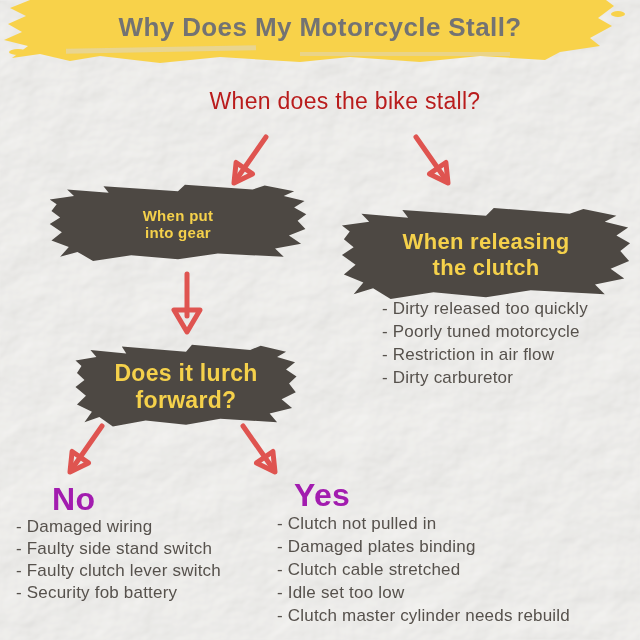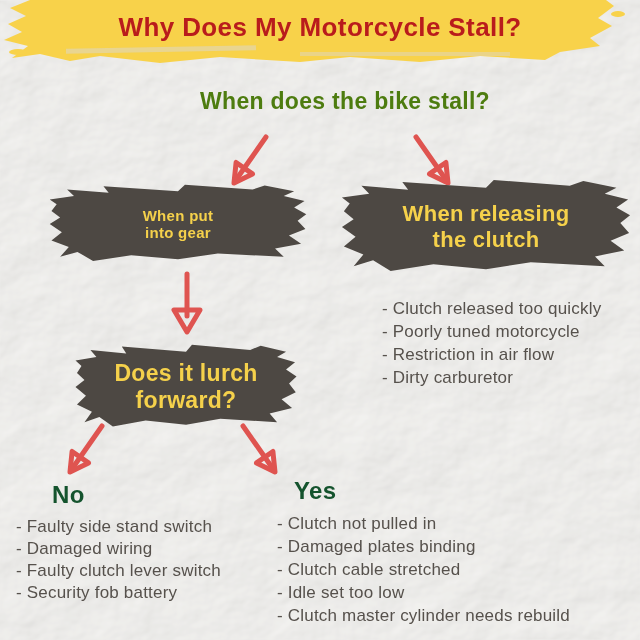--- a/index.html
+++ b/index.html
@@ -8,52 +8,52 @@
     background:#ECEBE9;
     font-family:"Liberation Sans", sans-serif;
   }
   .abs{position:absolute;}
   .paper-svg{position:absolute;top:0;left:0;z-index:0;}
   .defs-svg{position:absolute;width:0;height:0;}
   .layer{position:absolute;inset:0;z-index:1;}
 
   .page-title{
     top:12px;left:0;width:640px;text-align:center;
-    font-size:26px;font-weight:700;color:#b91c1c;letter-spacing:.4px;
+    font-size:26px;font-weight:700;color:#737373;letter-spacing:.4px;
   }
   .question{
     top:88px;left:50px;width:590px;text-align:center;
-    font-size:23px;font-weight:700;color:#4d7c0f;letter-spacing:.3px;
+    font-size:23px;font-weight:400;color:#b91c1c;letter-spacing:.3px;
   }
   .node{position:absolute;}
   .node svg.brush{position:absolute;inset:0;width:100%;height:100%;}
   .node .node-label{
     position:absolute;inset:0;display:flex;flex-direction:column;
     align-items:center;justify-content:center;
     color:#F5D14B;font-weight:600;text-align:center;line-height:1.16;
     letter-spacing:.3px;
   }
   .node-gear{left:48px;top:183px;width:260px;height:82px;}
   .node-gear .node-label{font-size:15px;}
-  .node-clutch{left:340px;top:178px;width:292px;height:98px;}
+  .node-clutch{left:340px;top:206px;width:292px;height:98px;}
   .node-clutch .node-label{font-size:22px;}
   .node-lurch{left:74px;top:343px;width:224px;height:88px;}
   .node-lurch .node-label{font-size:23px;}
 
   .cause-list{
     color:#56514C;font-size:17px;letter-spacing:.2px;
     list-style:none;margin:0;padding:0;
   }
   .cause-list li{white-space:nowrap;}
   .list-clutch{left:382px;top:297px;line-height:23px;}
   .list-no{left:16px;top:516px;line-height:22px;}
   .list-yes{left:277px;top:512px;line-height:23px;}
 
   .answer-label{
-    font-size:24px;font-weight:600;color:#14532d;letter-spacing:.3px;
+    font-size:32px;font-weight:600;color:#a21caf;letter-spacing:.3px;
   }
   .answer-no{left:52px;top:481px;}
   .answer-yes{left:294px;top:477px;}
 
   .arrow{position:absolute;}
   .arrow line,.arrow polygon{
     stroke:#DF5450;stroke-width:5;fill:none;
     stroke-linecap:round;stroke-linejoin:round;
   }
 </style>
@@ -115,21 +115,21 @@
     <svg class="brush" viewBox="0 0 300 100" preserveAspectRatio="none">
         <use href="#brush"></use>
       </svg>
     <div class="node-label">
       <span>When releasing</span>
       <span>the clutch</span>
     </div>
   </div>
 
   <ul class="abs cause-list list-clutch">
-    <li>- Clutch released too quickly</li>
+    <li>- Dirty released too quickly</li>
     <li>- Poorly tuned motorcycle</li>
     <li>- Restriction in air flow</li>
     <li>- Dirty carburetor</li>
   </ul>
 
   <svg class="arrow" style="left:167px;top:270px" width="40" height="70">
     <line x1="20" y1="4" x2="20" y2="46"></line>
     <polygon points="7,40 33,40 20,62"></polygon>
   </svg>
 
@@ -147,22 +147,22 @@
     <line x1="44" y1="4" x2="16" y2="44"></line>
     <polygon points="14.1,29.5 12,50 30.5,40.9"></polygon>
   </svg>
   <svg class="arrow" style="left:232px;top:422px" width="55" height="58">
     <line x1="11" y1="4" x2="39" y2="44"></line>
     <polygon points="40.9,29.5 43,50 24.5,40.9"></polygon>
   </svg>
 
   <div class="abs answer-label answer-no">No</div>
   <ul class="abs cause-list list-no">
+    <li>- Damaged wiring</li>
     <li>- Faulty side stand switch</li>
-    <li>- Damaged wiring</li>
     <li>- Faulty clutch lever switch</li>
     <li>- Security fob battery</li>
   </ul>
 
   <div class="abs answer-label answer-yes">Yes</div>
   <ul class="abs cause-list list-yes">
     <li>- Clutch not pulled in</li>
     <li>- Damaged plates binding</li>
     <li>- Clutch cable stretched</li>
     <li>- Idle set too low</li>

